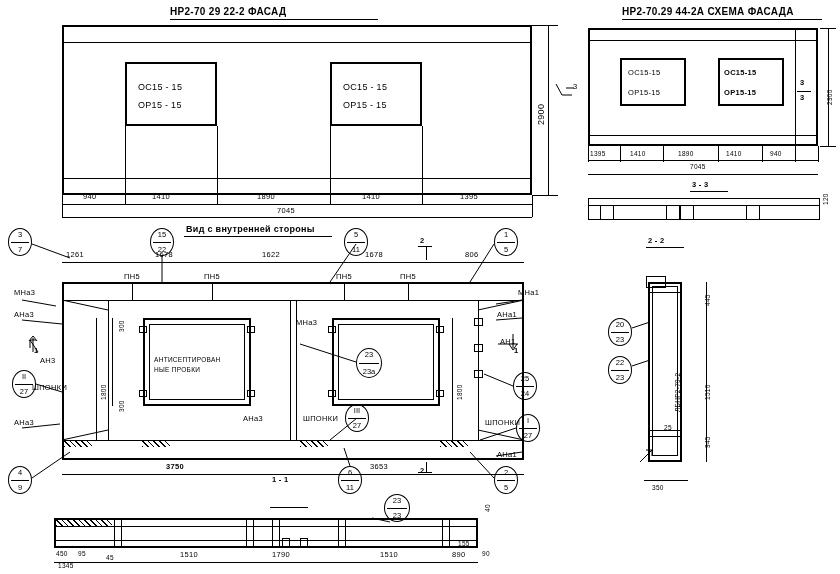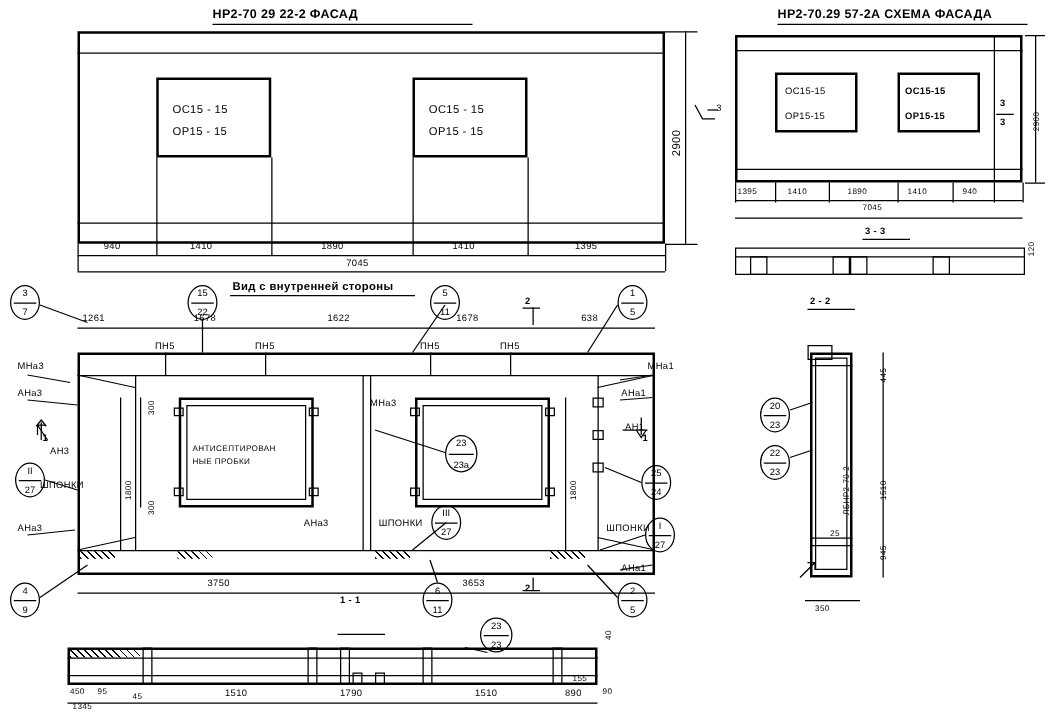--- a/index.html
+++ b/index.html
@@ -59,21 +59,21 @@
 
   <div class="ln h" style="left:62px;top:204px;width:470px;"></div>
   <div class="t sm" style="left:83px;top:192px;">940</div>
   <div class="t sm" style="left:152px;top:192px;">1410</div>
   <div class="t sm" style="left:257px;top:192px;">1890</div>
   <div class="t sm" style="left:362px;top:192px;">1410</div>
   <div class="t sm" style="left:460px;top:192px;">1395</div>
   <div class="ln h" style="left:62px;top:217px;width:470px;"></div>
   <div class="t sm" style="left:277px;top:206px;">7045</div>
 
-  <div class="t b lg" style="left:622px;top:6px;">НР2-70.29 57-2А  СХЕМА ФАСАДА</div>
+  <div class="t b lg" style="left:622px;top:6px;">НР2-70.29 44-2А  СХЕМА ФАСАДА</div>
   <div class="ln h" style="left:622px;top:19px;width:200px;"></div>
 
   <div class="box2" style="left:588px;top:28px;width:230px;height:118px;"></div>
   <div class="ln h" style="left:588px;top:40px;width:230px;"></div>
   <div class="ln h" style="left:588px;top:135px;width:230px;"></div>
   <div class="ln v" style="left:795px;top:28px;height:118px;"></div>
 
   <div class="box" style="left:620px;top:58px;width:66px;height:48px;border-width:2px;"></div>
   <div class="t sm" style="left:628px;top:68px;">ОС15-15</div>
   <div class="t sm" style="left:628px;top:88px;">ОР15-15</div>
@@ -156,21 +156,21 @@
   <div class="box" style="left:436px;top:390px;width:8px;height:7px;"></div>
   <div class="box" style="left:474px;top:318px;width:9px;height:8px;"></div>
   <div class="box" style="left:474px;top:344px;width:9px;height:8px;"></div>
   <div class="box" style="left:474px;top:370px;width:9px;height:8px;"></div>
 
   <div class="ln h" style="left:62px;top:262px;width:462px;"></div>
   <div class="t sm" style="left:66px;top:250px;">1261</div>
   <div class="t sm" style="left:155px;top:250px;">1678</div>
   <div class="t sm" style="left:262px;top:250px;">1622</div>
   <div class="t sm" style="left:365px;top:250px;">1678</div>
-  <div class="t sm" style="left:465px;top:250px;">638</div>
+  <div class="t sm" style="left:465px;top:250px;">806</div>
 
   <div class="t sm" style="left:124px;top:272px;">ПН5</div>
   <div class="t sm" style="left:204px;top:272px;">ПН5</div>
   <div class="t sm" style="left:336px;top:272px;">ПН5</div>
   <div class="t sm" style="left:400px;top:272px;">ПН5</div>
   <div class="ln v" style="left:132px;top:282px;height:18px;"></div>
   <div class="ln v" style="left:212px;top:282px;height:18px;"></div>
   <div class="ln v" style="left:344px;top:282px;height:18px;"></div>
   <div class="ln v" style="left:408px;top:282px;height:18px;"></div>
 
@@ -192,21 +192,21 @@
 
   <div class="t xs" style="left:118px;top:332px;transform:rotate(-90deg);transform-origin:left top;">300</div>
   <div class="t xs" style="left:118px;top:412px;transform:rotate(-90deg);transform-origin:left top;">300</div>
   <div class="t xs" style="left:100px;top:400px;transform:rotate(-90deg);transform-origin:left top;">1800</div>
   <div class="t xs" style="left:456px;top:400px;transform:rotate(-90deg);transform-origin:left top;">1800</div>
   <div class="ln v" style="left:112px;top:318px;height:88px;"></div>
   <div class="ln v" style="left:96px;top:318px;height:122px;"></div>
   <div class="ln v" style="left:452px;top:318px;height:122px;"></div>
 
   <div class="ln h" style="left:62px;top:474px;width:462px;"></div>
-  <div class="t sm" style="left:166px;top:462px;">3750</div>
+  <div class="t sm" style="left:166px;top:462px;font-weight:bold;">3750</div>
   <div class="t sm" style="left:370px;top:462px;">3653</div>
 
   <div class="t sm b" style="left:420px;top:236px;">2</div>
   <div class="t sm b" style="left:420px;top:466px;">2</div>
   <div class="ln v" style="left:426px;top:246px;height:14px;"></div>
   <div class="ln v" style="left:426px;top:462px;height:10px;"></div>
   <div class="ln h" style="left:418px;top:246px;width:14px;"></div>
   <div class="ln h" style="left:418px;top:472px;width:14px;"></div>
 
   <div class="t sm b" style="left:34px;top:346px;">1</div>

